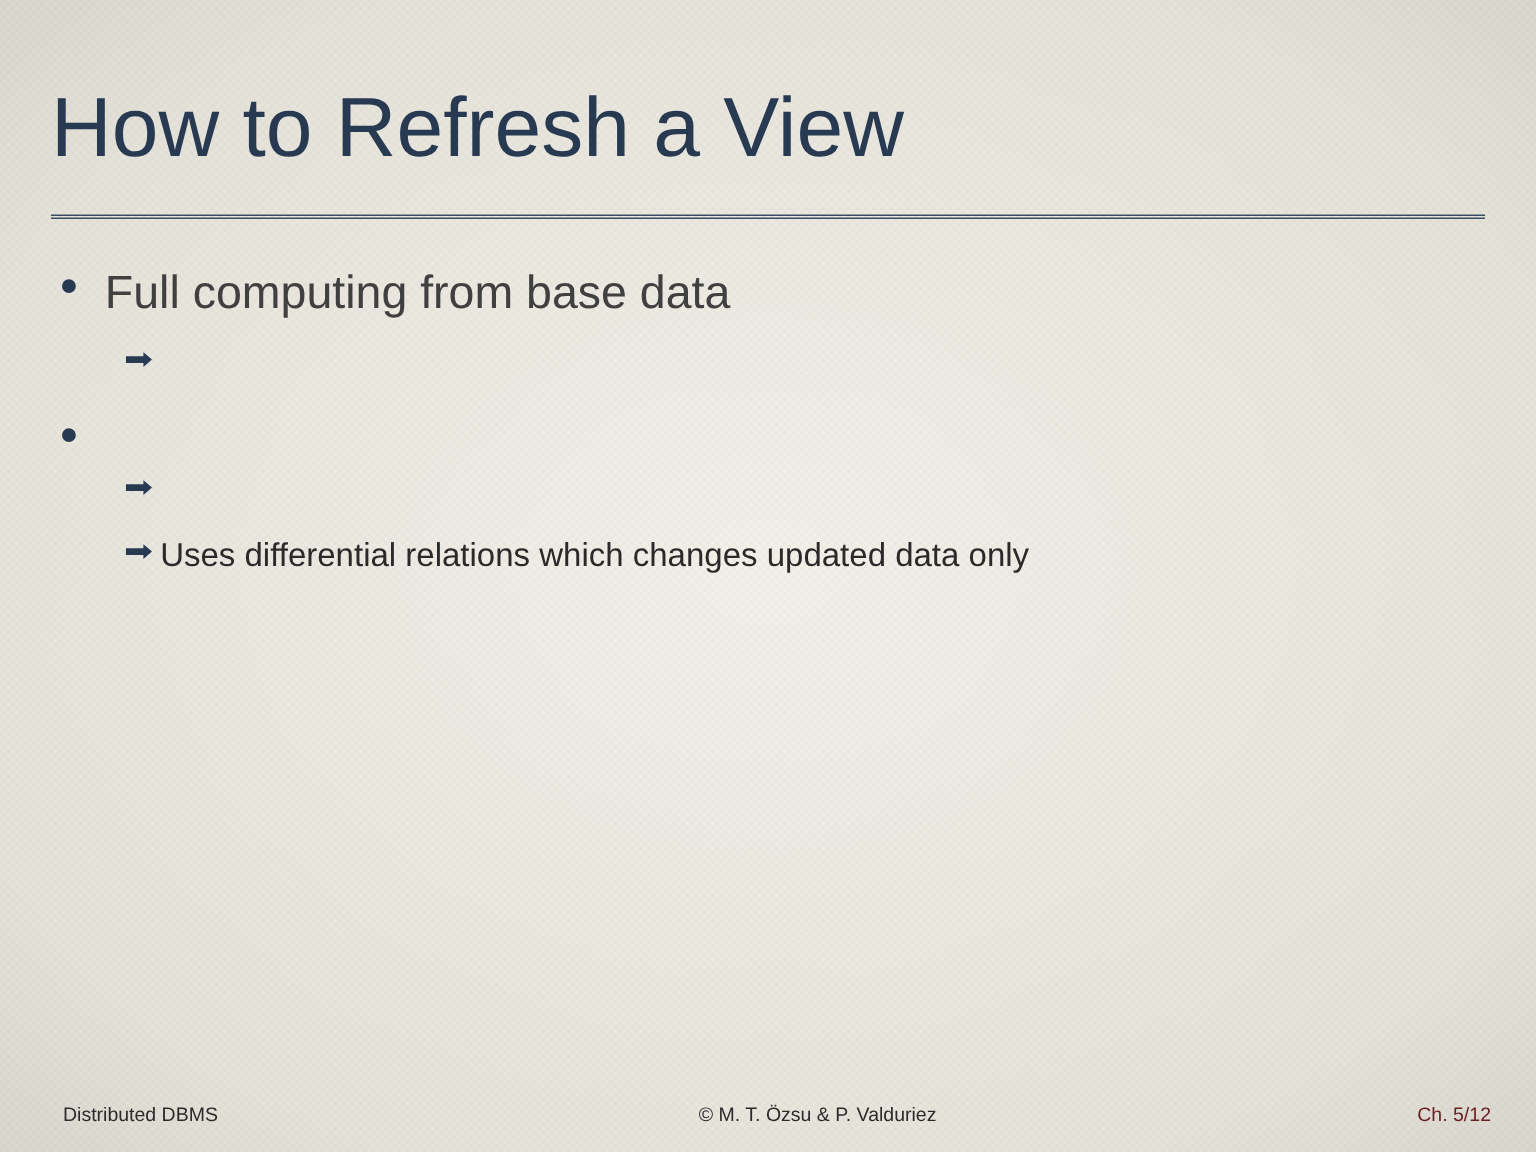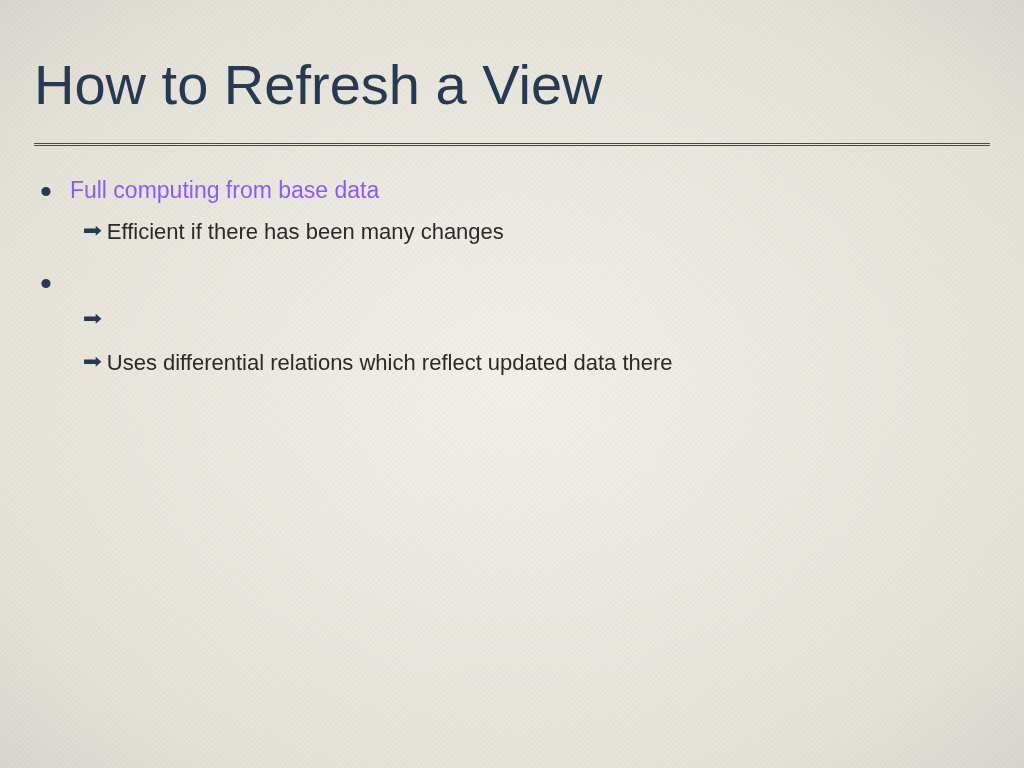--- a/index.html
+++ b/index.html
@@ -48,22 +48,22 @@
     margin-bottom: 10px;
   }
   .dot {
     color: #283a52;
     font-size: 34px;
     line-height: 18px;
     margin-right: 18px;
     margin-top: 6px;
   }
   .b-text {
-    font-size: 23px;
-    color: #8b5cf6;
+    font-size: 31px;
+    color: #404040;
     line-height: 1.25;
     padding-top: 0;
   }
   .sub {
     margin: 14px 0 18px 44px;
     display: flex;
     align-items: flex-start;
   }
   .arrow-icon {
     color: #283a52;
@@ -102,32 +102,36 @@
   <hr class="rule">
 
   <div class="content">
 
     <div class="bullet-row">
       <span class="dot">•</span>
       <span class="b-text">Full computing from base data</span>
     </div>
     <div class="sub">
       <span class="arrow-icon">➡</span>
-      <span class="sub-text">Efficient if there has been many changes</span>
     </div>
 
     <div class="gap-before-second"></div>
 
     <div class="bullet-row">
       <span class="dot">•</span>
     </div>
     <div class="sub">
       <span class="arrow-icon">➡</span>
     </div>
     <div class="sub">
       <span class="arrow-icon">➡</span>
-      <span class="sub-text">Uses differential relations which reflect updated data there</span>
+      <span class="sub-text">Uses differential relations which changes updated data only</span>
     </div>
 
   </div>
 
+  <div class="footer">
+    <span class="left">Distributed DBMS</span>
+    <span class="mid">© M. T. Özsu &amp; P. Valduriez</span>
+    <span class="right">Ch. 5/12</span>
+  </div>
 
 </div>
 
 </body></html>

